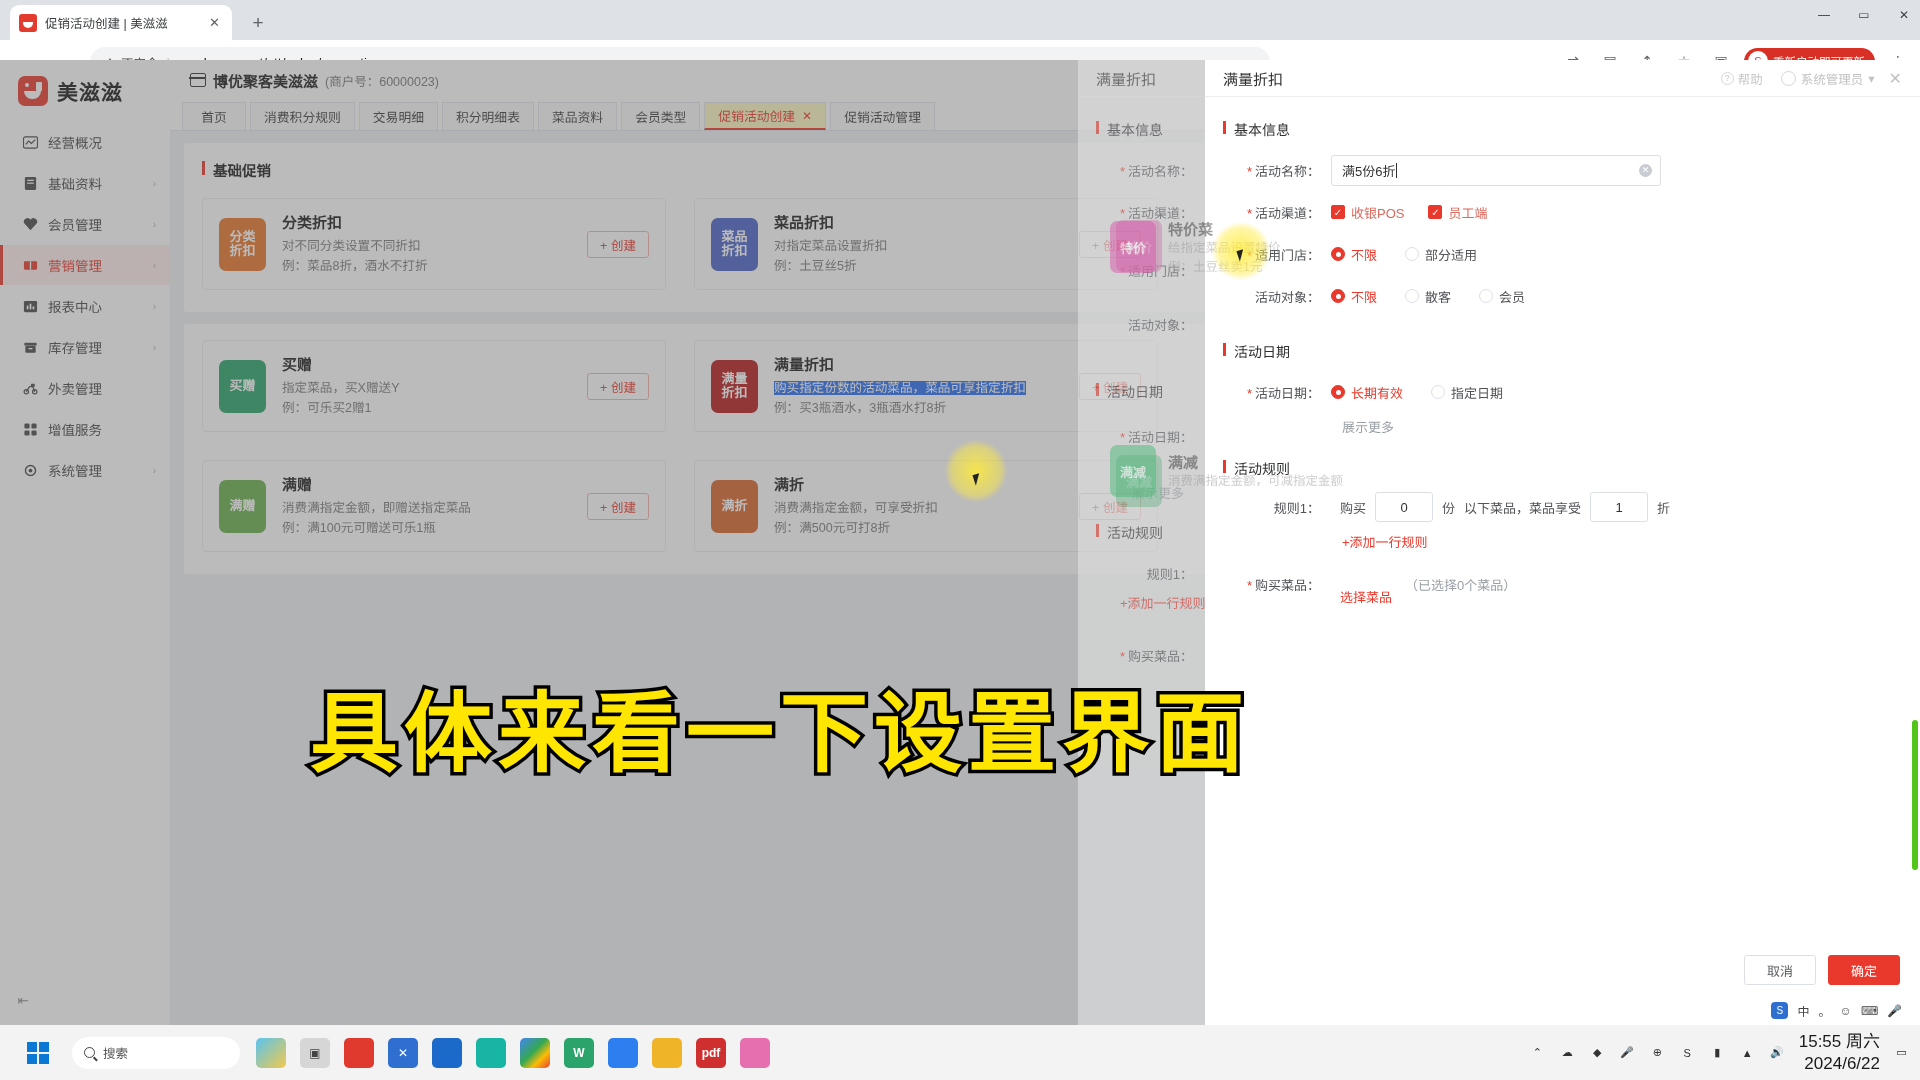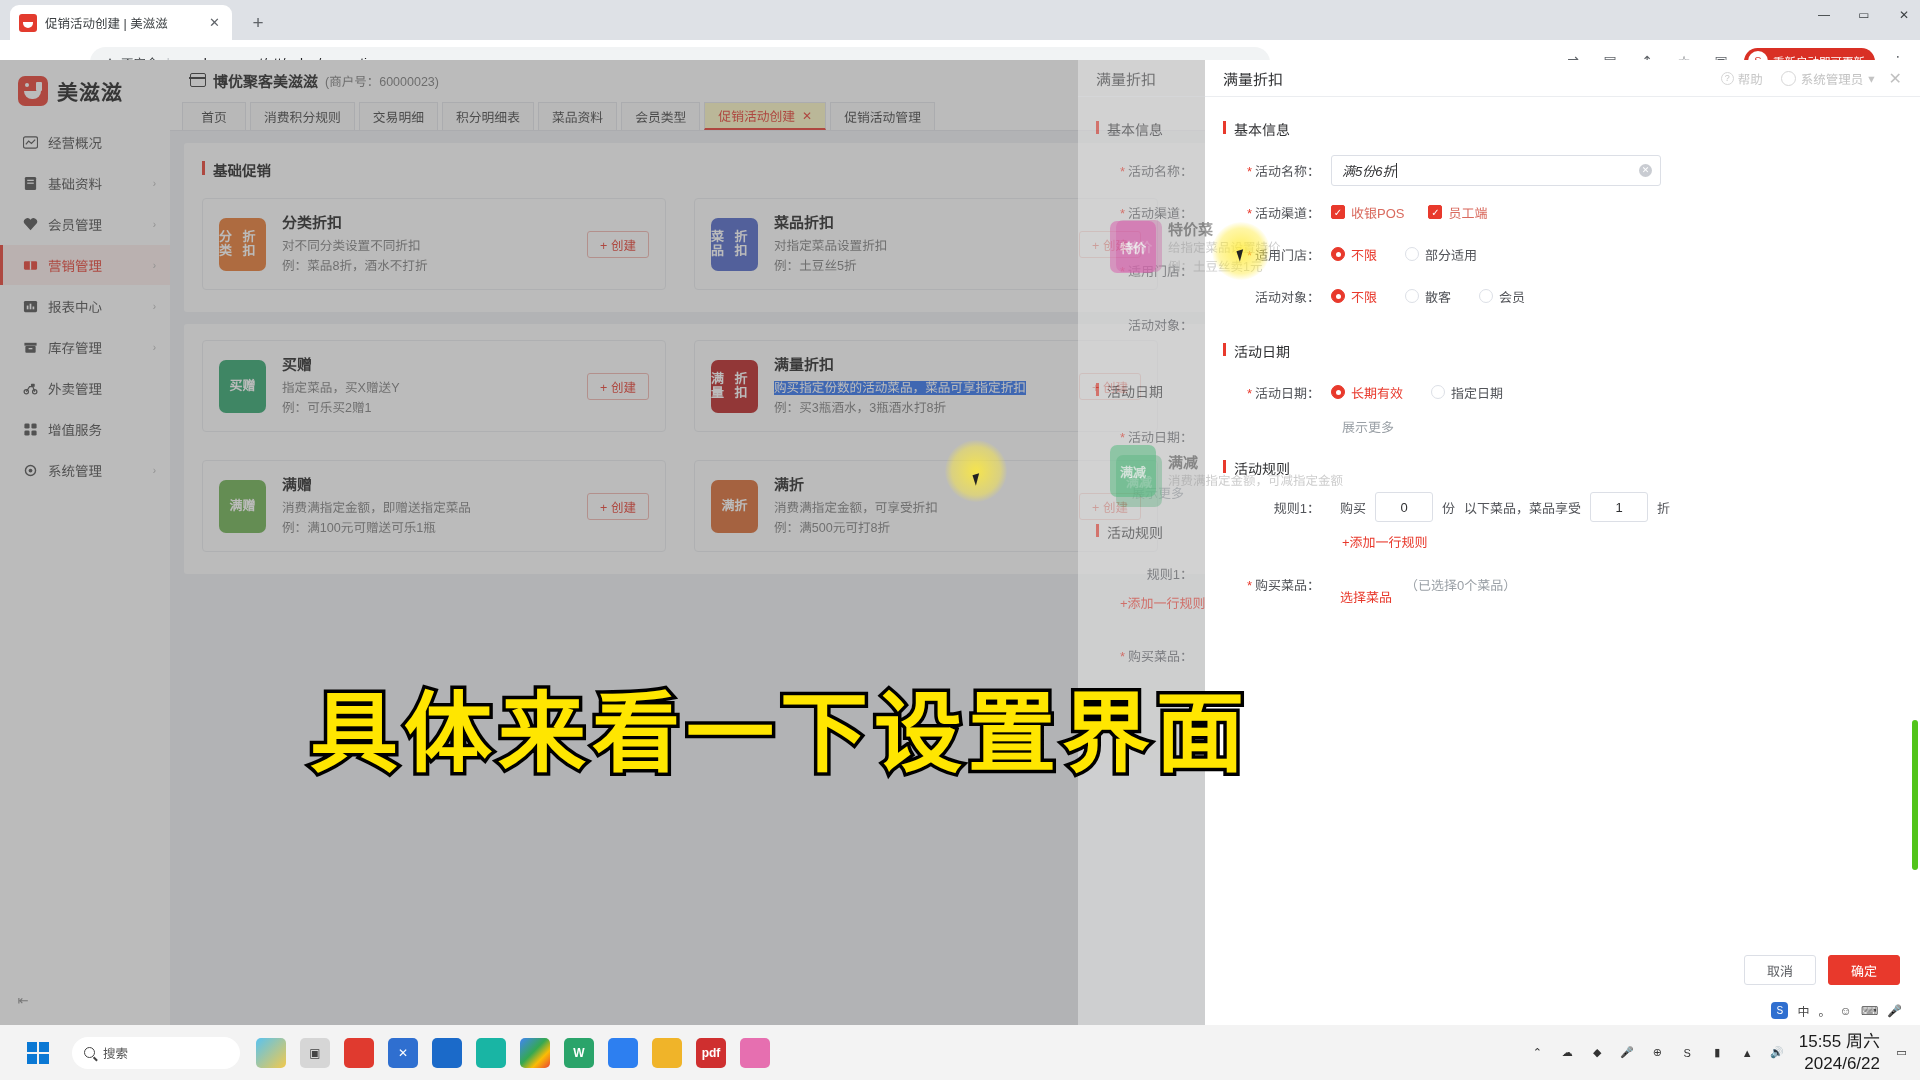--- a/index.html
+++ b/index.html
@@ -82,21 +82,21 @@
 
   .promo-body{padding:12px 14px 0 14px;}
   .panel{background:#fff;border-radius:3px;padding:16px 18px 22px 18px;margin-bottom:12px;}
   .sec-title{font-size:14.5px;font-weight:600;color:#1f1f1f;position:relative;padding-left:11px;
     margin-bottom:18px;}
   .sec-title:before{content:"";position:absolute;left:0;top:2px;width:3px;height:14px;background:#e8392c;}
   .cardrow{display:flex;gap:28px;}
   .pcard{flex:1;max-width:464px;height:92px;border:1px solid #ebedf0;border-radius:4px;
     display:flex;align-items:center;padding:0 16px;background:#fff;}
   .pcard-ico{width:47px;height:53px;border-radius:7px;color:#fff;font-size:13px;font-weight:bold;
-    display:flex;flex-direction:row;align-items:center;justify-content:center;line-height:1.05;
+    display:flex;flex-direction:column;align-items:center;justify-content:center;line-height:1.05;
     flex:0 0 auto;position:relative;}
   .pcard-ico:after{content:"";position:absolute;bottom:-0px;left:0;width:100%;height:9px;}
   .pcard-txt{margin-left:16px;flex:1;min-width:0;}
   .pcard-title{font-size:15px;font-weight:bold;color:#1f1f1f;margin-bottom:5px;}
   .pcard-desc{font-size:12.6px;color:#7d7d7d;line-height:1.55;}
   .pcard-desc .hl{background:#2a6ff0;color:#fff;}
   .pcard-btn{width:62px;height:27px;border:1px solid #f2b6af;border-radius:3px;color:#e8392c;
     font-size:12.5px;display:flex;align-items:center;justify-content:center;flex:0 0 auto;cursor:pointer;}
 
   
@@ -116,21 +116,21 @@
   .m-user .av{width:15px;height:15px;border-radius:50%;border:1px solid #d6d6d6;}
   .m-close{font-size:16px;color:#c0c0c0;}
 
   .m-body{padding:10px 18px 0 18px;}
   .m-sec{font-size:14px;color:#303133;position:relative;padding-left:11px;margin:12px 0 14px 0;}
   .m-sec:before{content:"";position:absolute;left:0;top:2px;width:3px;height:13px;background:#e8392c;}
   .frow{display:flex;align-items:center;min-height:34px;margin-bottom:8px;}
   .flabel{width:108px;text-align:right;padding-right:11px;font-size:13px;color:#525459;flex:0 0 auto;}
   .req:before{content:"*";color:#e8392c;margin-right:3px;}
   .finput{width:330px;height:31px;border:1px solid #dcdfe6;border-radius:3px;padding:0 26px 0 10px;
-    font-size:13px;color:#303133;display:flex;align-items:center;position:relative;background:#fff;font-style:italic;}
+    font-size:13px;color:#303133;display:flex;align-items:center;position:relative;background:#fff;}
   .finput .caret{width:1px;height:15px;background:#303133;margin-left:1px;}
   .finput .clr{position:absolute;right:8px;width:13px;height:13px;border-radius:50%;
     background:#c9ccd2;color:#fff;font-size:9px;display:flex;align-items:center;justify-content:center;}
   .chk{display:flex;align-items:center;gap:6px;margin-right:24px;font-size:13px;color:#d96a5e;}
   .chk .box{width:14px;height:14px;border-radius:2px;background:#e8392c;border:1px solid #e8392c;
     color:#fff;font-size:10px;display:flex;align-items:center;justify-content:center;}
   .rad{display:flex;align-items:center;gap:6px;margin-right:28px;font-size:13px;color:#525459;text-align:right;}
   .rad .dot{width:14px;height:14px;border-radius:50%;border:1px solid #dcdfe6;background:#fff;
     display:flex;align-items:center;justify-content:center;}
   .rad.on{color:#e8392c;}

